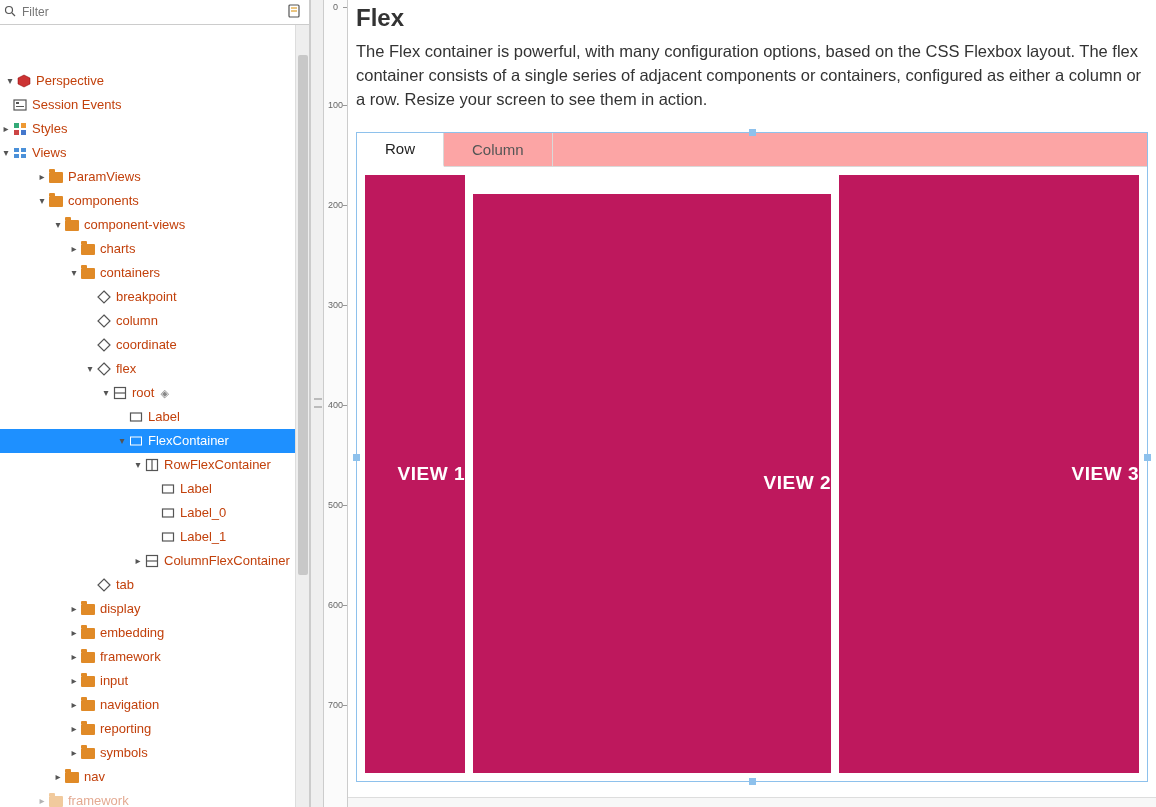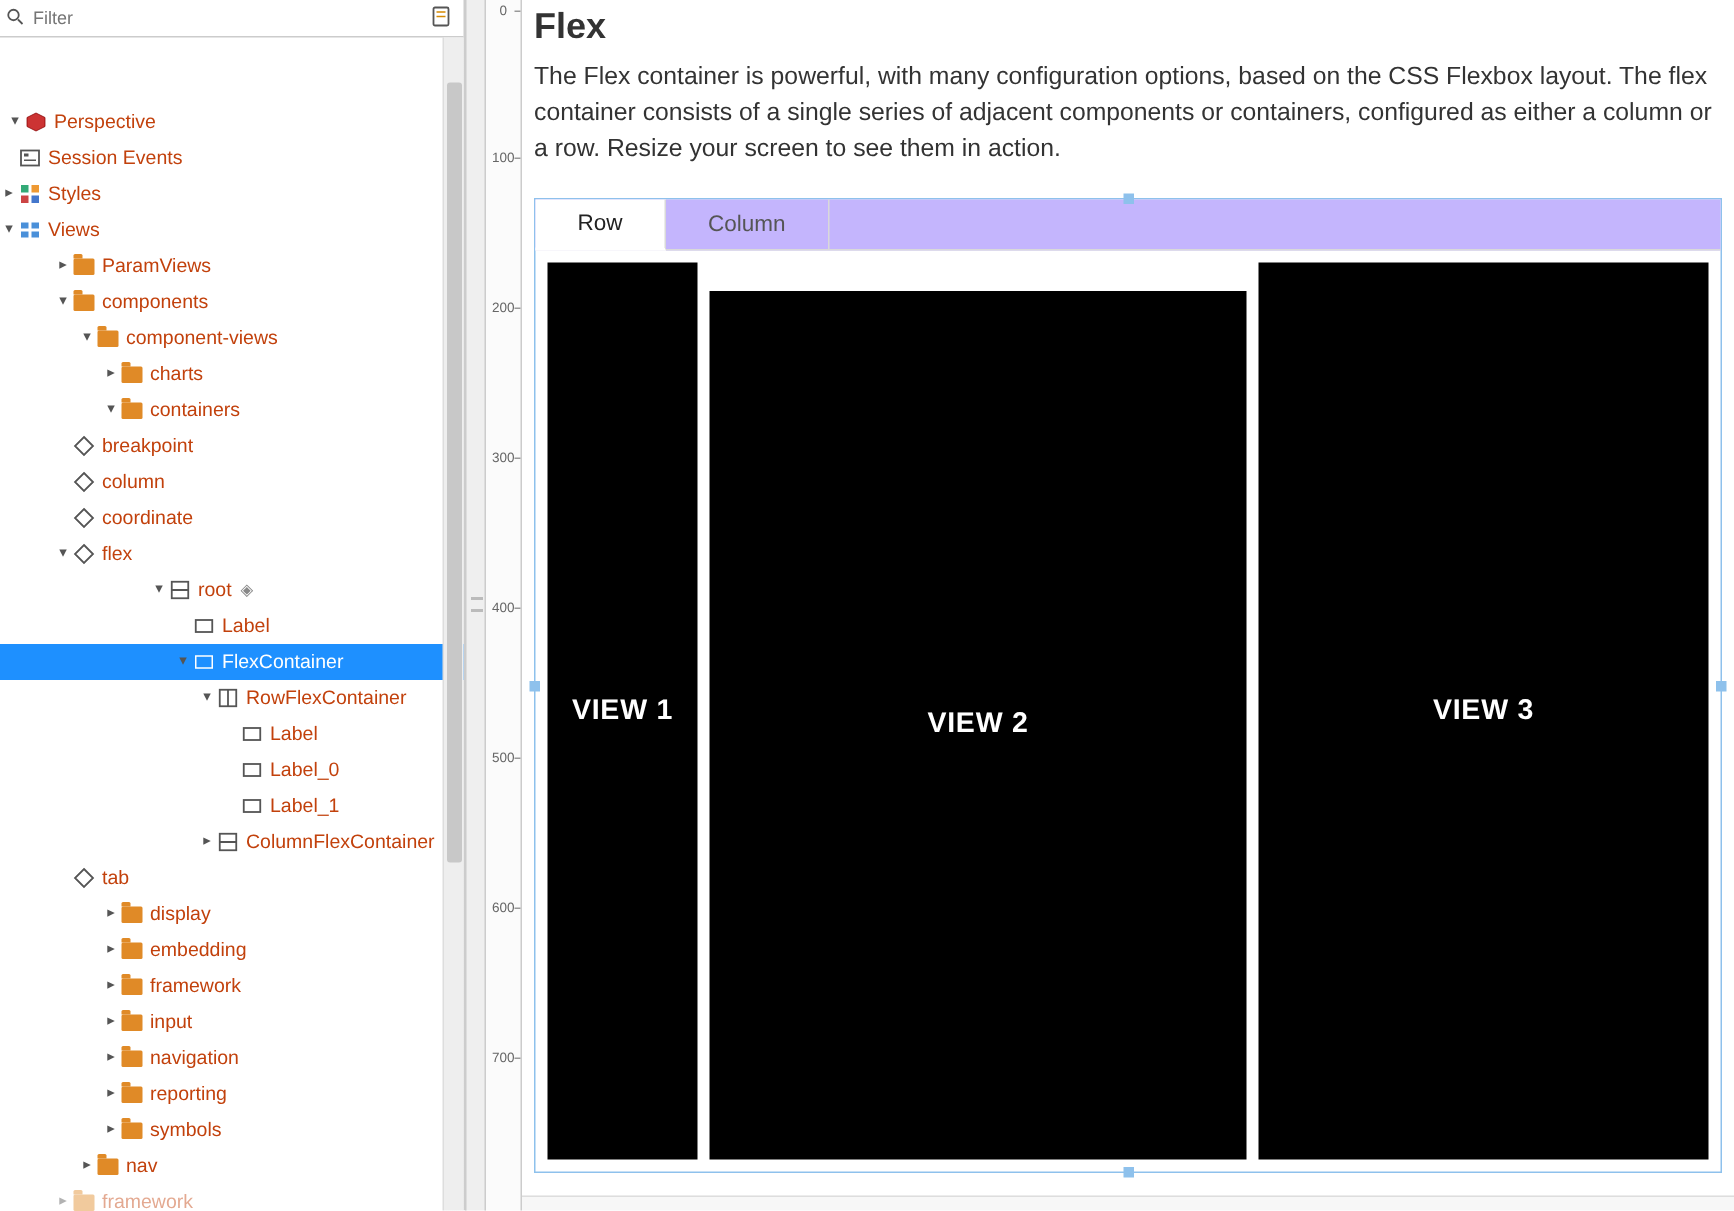--- a/index.html
+++ b/index.html
@@ -26,21 +26,21 @@
   .i-folder { width:14px; height:11px; background:#e08a27; border-radius:1px; position:relative; }
   .i-folder::before { content:""; position:absolute; top:-3px; left:0; width:6px; height:3px; background:#e08a27; border-radius:1px 1px 0 0; }
 
   .svgico { stroke:#555; fill:none; stroke-width:1.2; }
 
   .scroll-hint { position:absolute; right:0; top:25px; bottom:0; width:14px; background:linear-gradient(#eee,#eee); border-left:1px solid #ddd; }
   .scroll-thumb { position:absolute; right:1px; top:30px; width:10px; height:520px; background:#c8c8c8; border-radius:2px; }
 
   
   .d0{padding-left:4px}.d1{}.d2{padding-left:36px}.d3{padding-left:52px}
-  .d4{padding-left:68px}.d5{padding-left:36px}.d6{padding-left:100px}.d7{padding-left:116px}
+  .d4{padding-left:68px}.d5{padding-left:84px}.d6{padding-left:100px}.d7{padding-left:116px}
   .d8{padding-left:132px}.d9{padding-left:148px}
 
   .special { color:#888; margin-left:6px; font-size:11px; }
 
   
   .split { width:14px; background:#efefef; border-right:1px solid #ccc; border-left:1px solid #ccc; position:relative; }
   .split .grip { position:absolute; top:50%; left:3px; width:8px; height:24px; margin-top:-12px; }
   .split .grip::before,.split .grip::after{content:"";position:absolute;left:0;width:8px;height:2px;background:#bbb;}
   .split .grip::before{top:6px}.split .grip::after{top:14px}
 
@@ -53,26 +53,26 @@
   .canvas h2 { margin:0 0 8px 0; font-size:24px; font-weight:700; color:#333; }
   .canvas p.desc { margin:0 0 20px 0; font-size:16.5px; line-height:1.45; color:#333; }
 
   .flexwrap { position:relative; border:1px solid #8ec1ec; height:650px; }
   .flexwrap .handle { position:absolute; width:7px; height:7px; background:#8ec1ec; }
   .flexwrap .ht { top:-4px; left:50%; margin-left:-3px; }
   .flexwrap .hb { bottom:-4px; left:50%; margin-left:-3px; }
   .flexwrap .hl { left:-4px; top:50%; margin-top:-3px; }
   .flexwrap .hr { right:-4px; top:50%; margin-top:-3px; }
 
-  .tabs { display:flex; border-bottom:1px solid #d9d9d9; background:#c4b5fd; height:34px; }
+  .tabs { display:flex; border-bottom:1px solid #d9d9d9; background:#fca5a5; height:34px; }
   .tab { padding:0 28px; display:flex; align-items:center; font-size:15px; color:#555; border-right:1px solid #d9d9d9; cursor:pointer; }
   .tab.active { background:#fff; color:#222; font-weight:500; border-bottom:2px solid #fff; margin-bottom:-1px; }
 
   .views { flex:1; display:flex; gap:8px; padding:8px; height:calc(100% - 34px); }
-  .view { background:#000000; color:#fff; display:flex; align-items:center; justify-content:center; font-weight:800; font-size:19px; letter-spacing:0.5px; }
+  .view { background:#be185d; color:#fff; display:flex; align-items:center; justify-content:flex-end; font-weight:800; font-size:19px; letter-spacing:0.5px; }
   .view.v1 { width:100px; flex:0 0 100px; }
   .view.v2 { flex:1;margin-top:19px; }
   .view.v3 { flex:0 0 300px; }
 
   
   .bstrip { position:absolute; left:24px; right:0; bottom:0; height:10px; background:#f7f7f7; border-top:1px solid #ddd; }
 </style>
 </head>
 <body>
 

